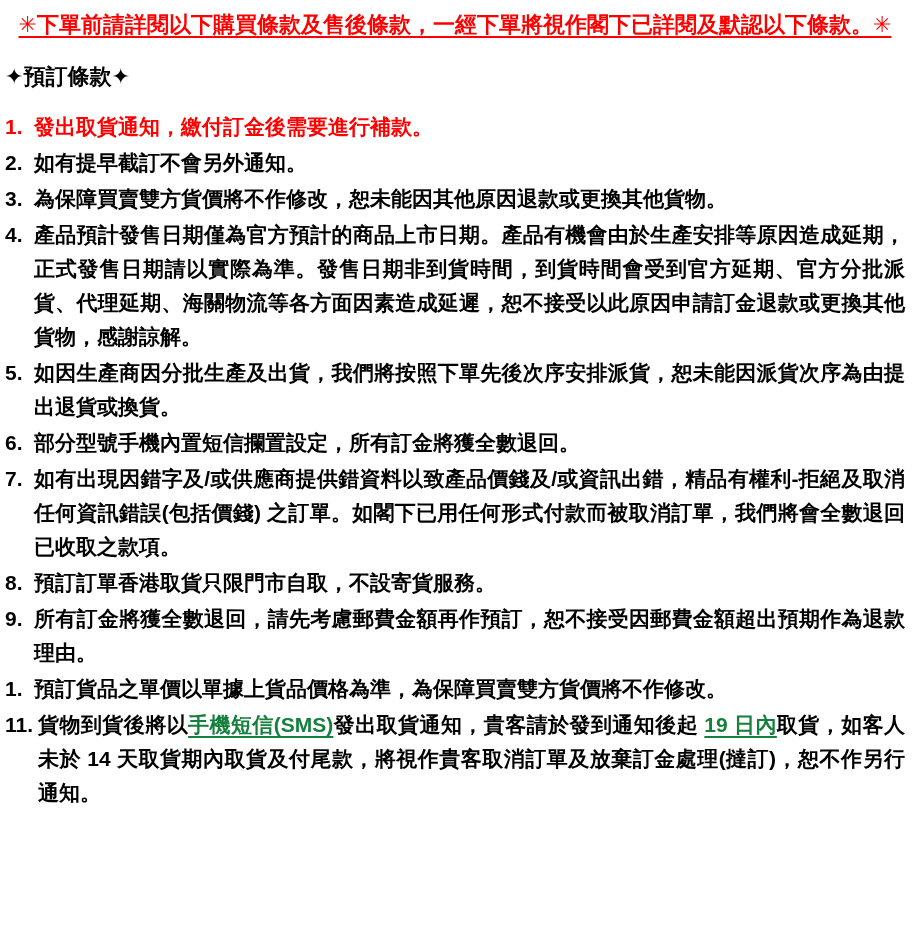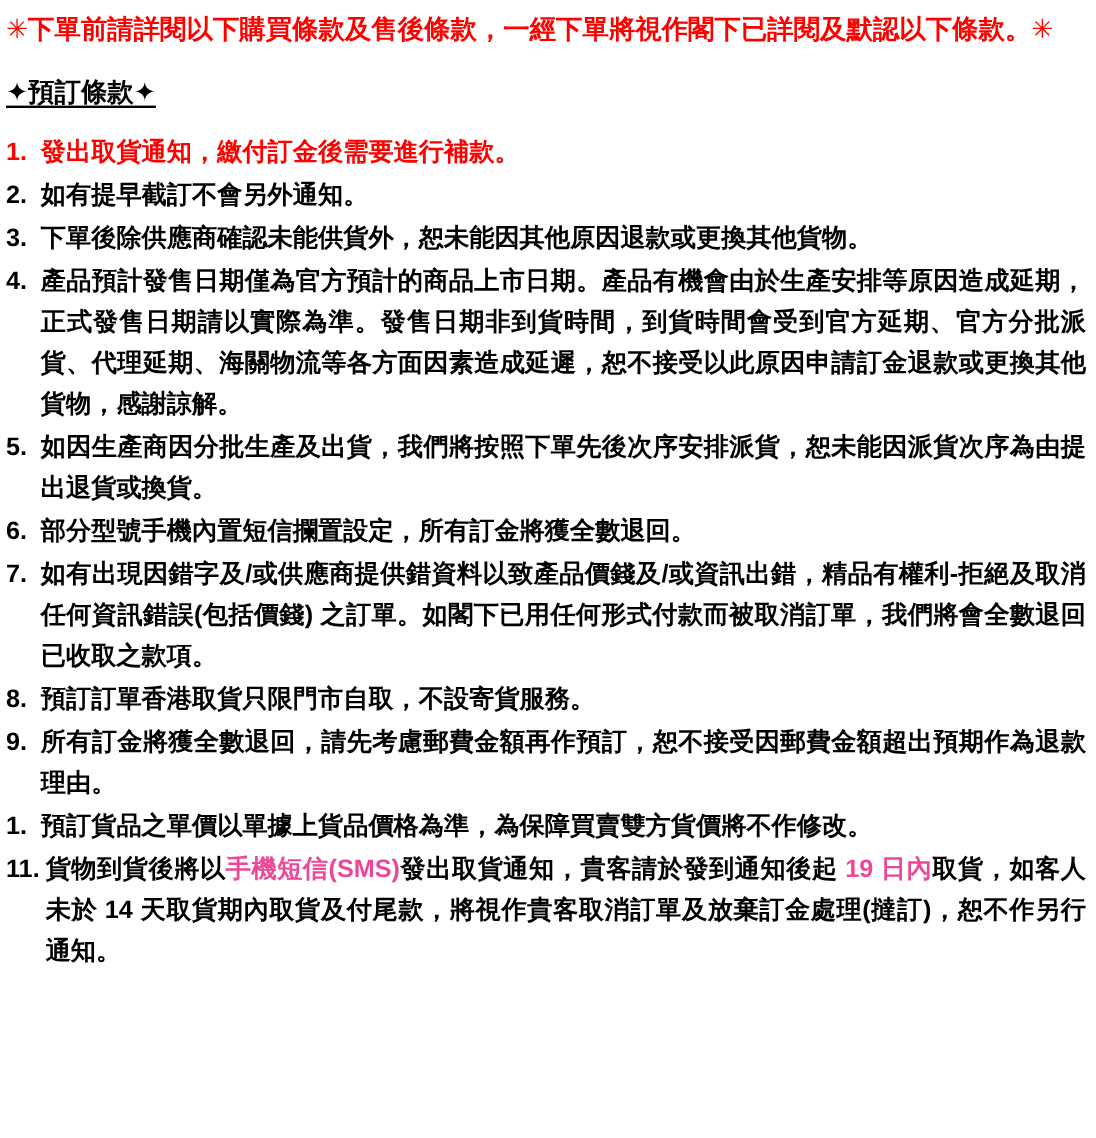--- a/index.html
+++ b/index.html
@@ -11,29 +11,30 @@
     font-family: "Liberation Sans", "DejaVu Sans", sans-serif;
     font-weight: 700;
     font-size: 21px;
     line-height: 34px;
     color: #000000;
     background: #ffffff;
   }
   .warn-header {
     color: #ff0000;
     font-size: 22px;
+    text-decoration: underline;
     text-decoration-thickness: 2px;
     text-underline-offset: 4px;
     margin: 0 0 18px 0;
     white-space: nowrap;
+    text-align: center;
   }
   .section-title {
     display: inline-block;
     font-size: 22px;
-    text-decoration: underline;
     text-decoration-thickness: 2px;
     text-underline-offset: 4px;
     margin: 0 17px 16px 0;
   }
   .terms-list { margin: 0; padding: 0; }
   .term {
     display: flex;
     align-items: flex-start;
     margin-bottom: 2px;
   }
@@ -42,21 +43,22 @@
     margin-right: 5px;
     white-space: nowrap;
     flex-shrink: 0;
   }
   .txt {
     flex: 1;
     text-align: justify;
   }
   .red { color: #ff0000; }
   .red-underline {
-    color: #ec4899;
+    color: #15803d;
+    text-decoration: underline;
     text-decoration-thickness: 2px;
     text-underline-offset: 4px;
   }
 </style>
 </head>
 <body>
 
 <div class="page">
 
   <div class="warn-header">✳下單前請詳閱以下購買條款及售後條款，一經下單將視作閣下已詳閱及默認以下條款。✳</div>
@@ -72,21 +74,21 @@
       <span class="txt red">發出取貨通知，繳付訂金後需要進行補款。</span>
     </div>
 
     <div class="term">
       <span class="num">2.</span>
       <span class="txt">如有提早截訂不會另外通知。</span>
     </div>
 
     <div class="term">
       <span class="num">3.</span>
-      <span class="txt">下單後除供應商確認未能供貨外，恕未能因其他原因退款或更換其他貨物。</span>
+      <span class="txt">為保障買賣雙方貨價將不作修改，恕未能因其他原因退款或更換其他貨物。</span>
     </div>
 
     <div class="term">
       <span class="num">4.</span>
       <span class="txt">產品預計發售日期僅為官方預計的商品上市日期。產品有機會由於生產安排等原因造成延期，正式發售日期請以實際為準。發售日期非到貨時間，到貨時間會受到官方延期、官方分批派貨、代理延期、海關物流等各方面因素造成延遲，恕不接受以此原因申請訂金退款或更換其他貨物，感謝諒解。</span>
     </div>
 
     <div class="term">
       <span class="num">5.</span>
       <span class="txt">如因生產商因分批生產及出貨，我們將按照下單先後次序安排派貨，恕未能因派貨次序為由提出退貨或換貨。</span>

